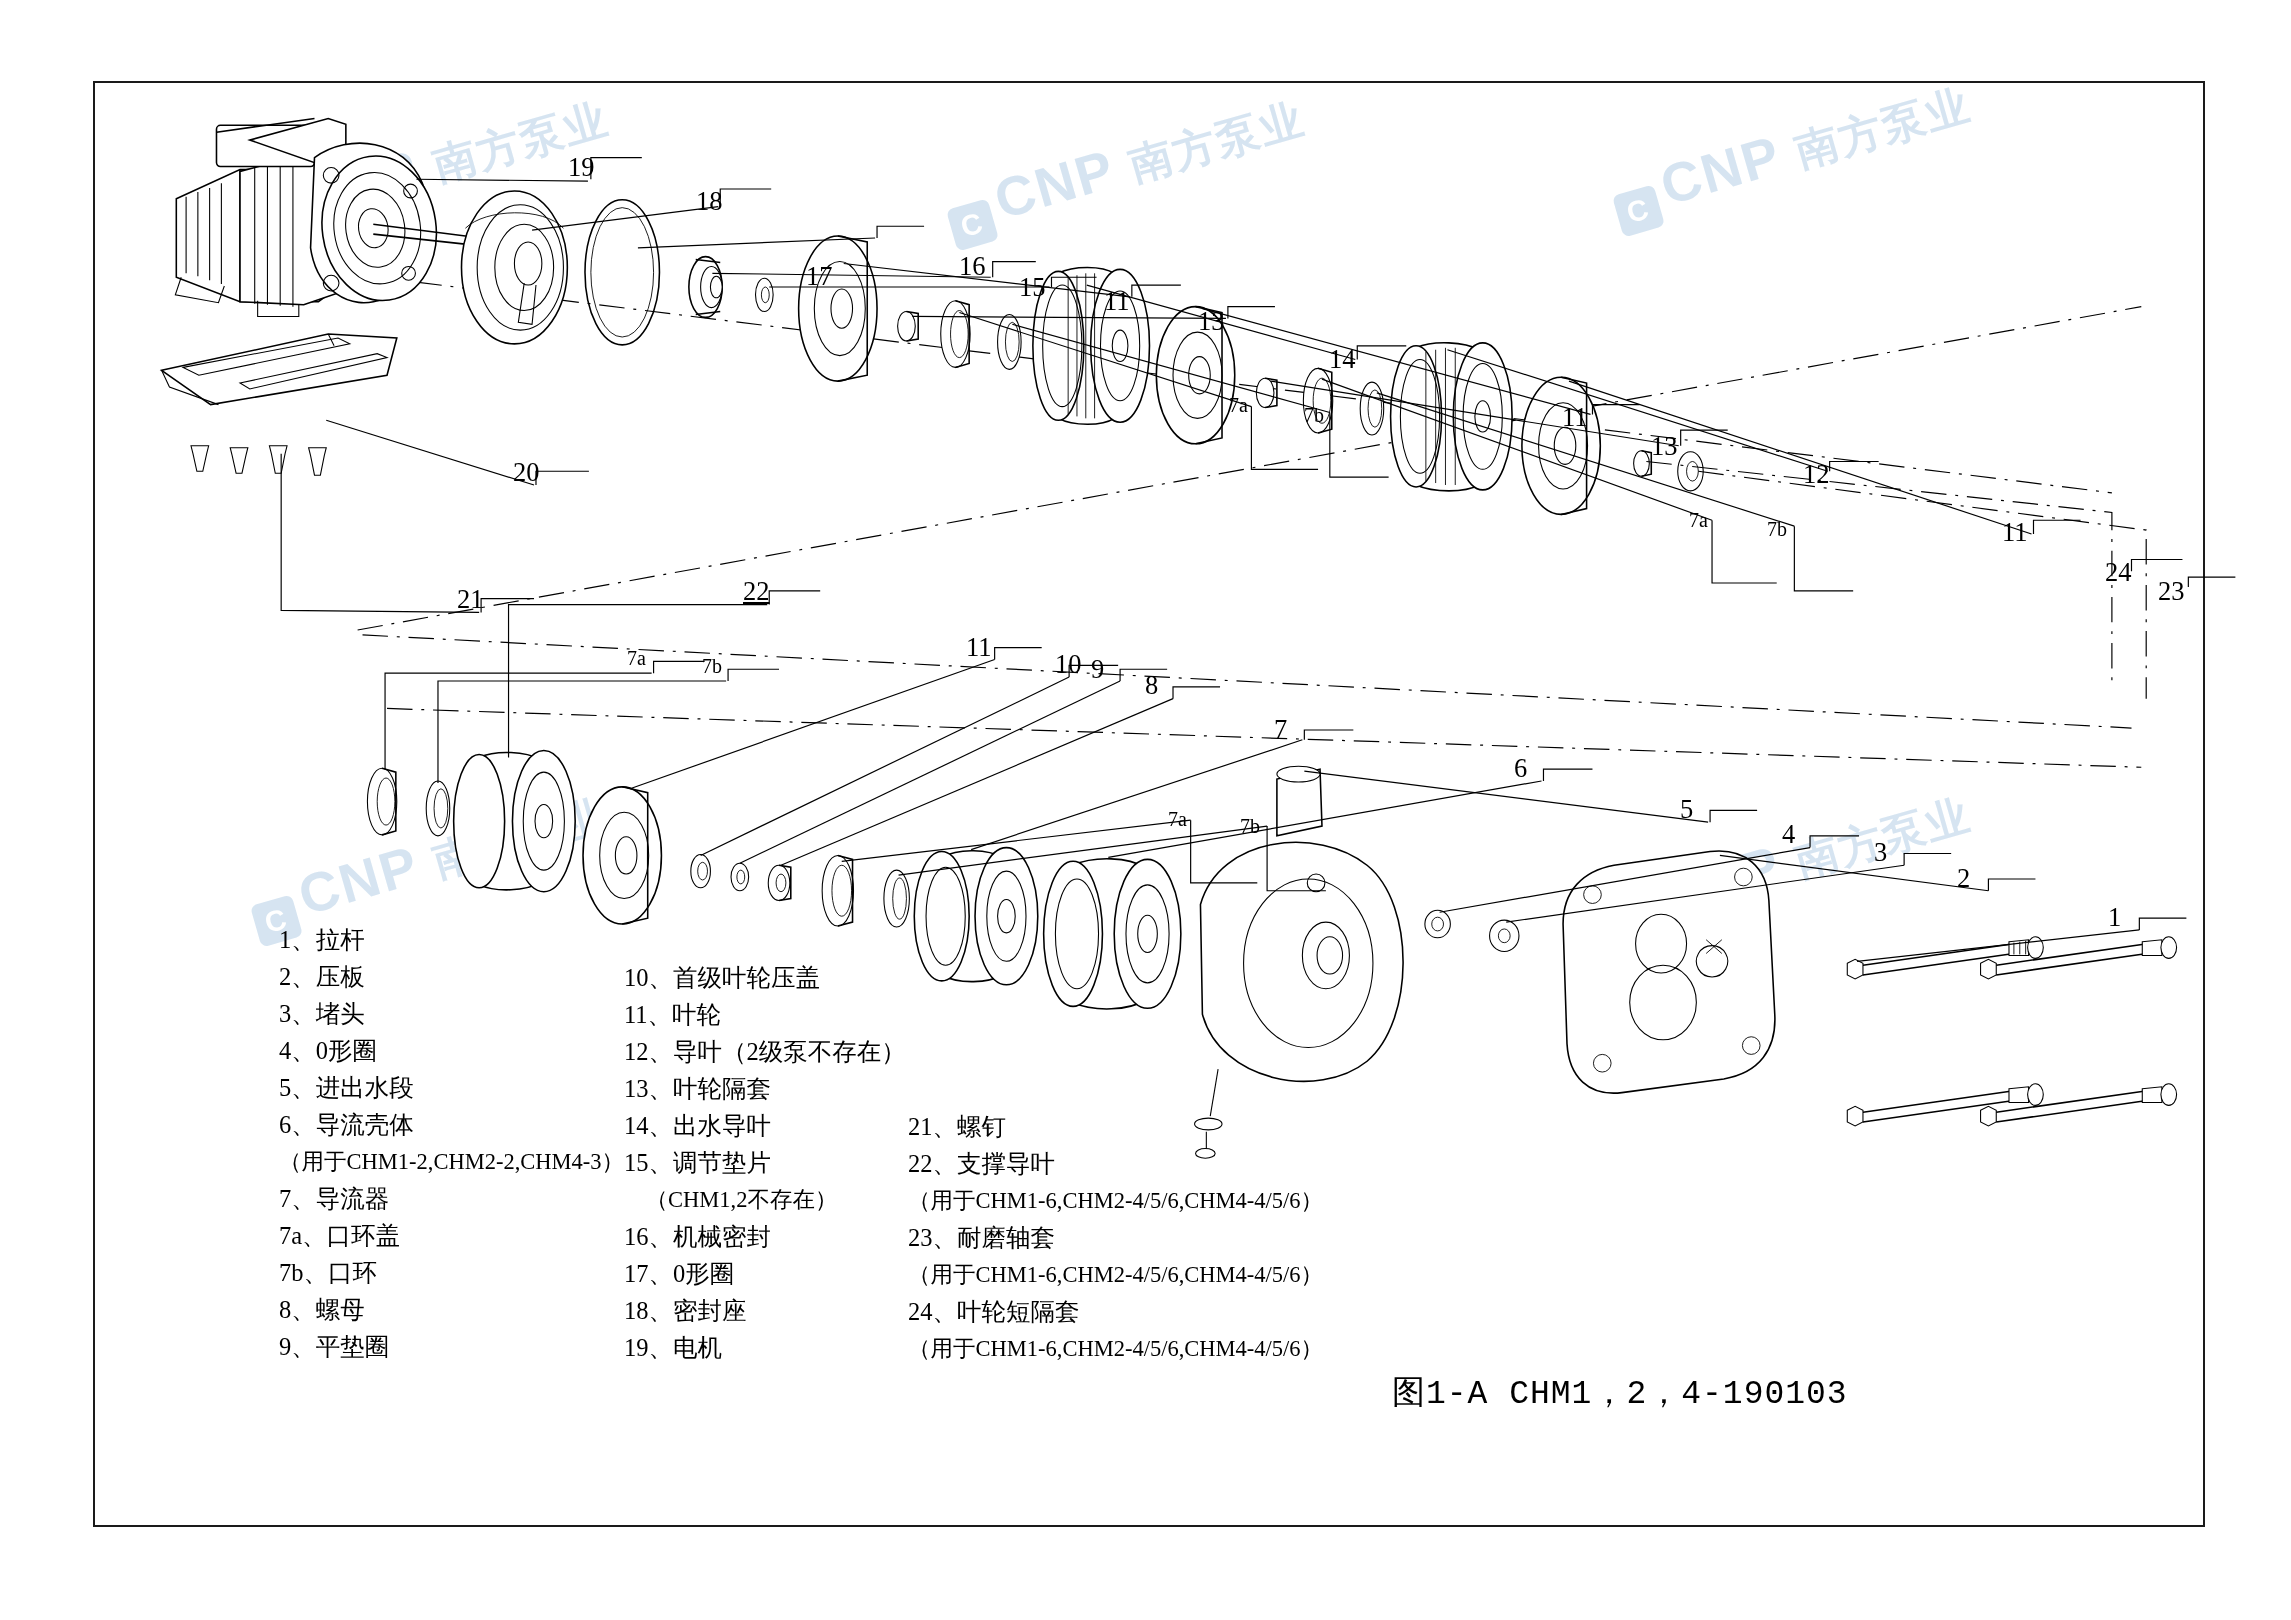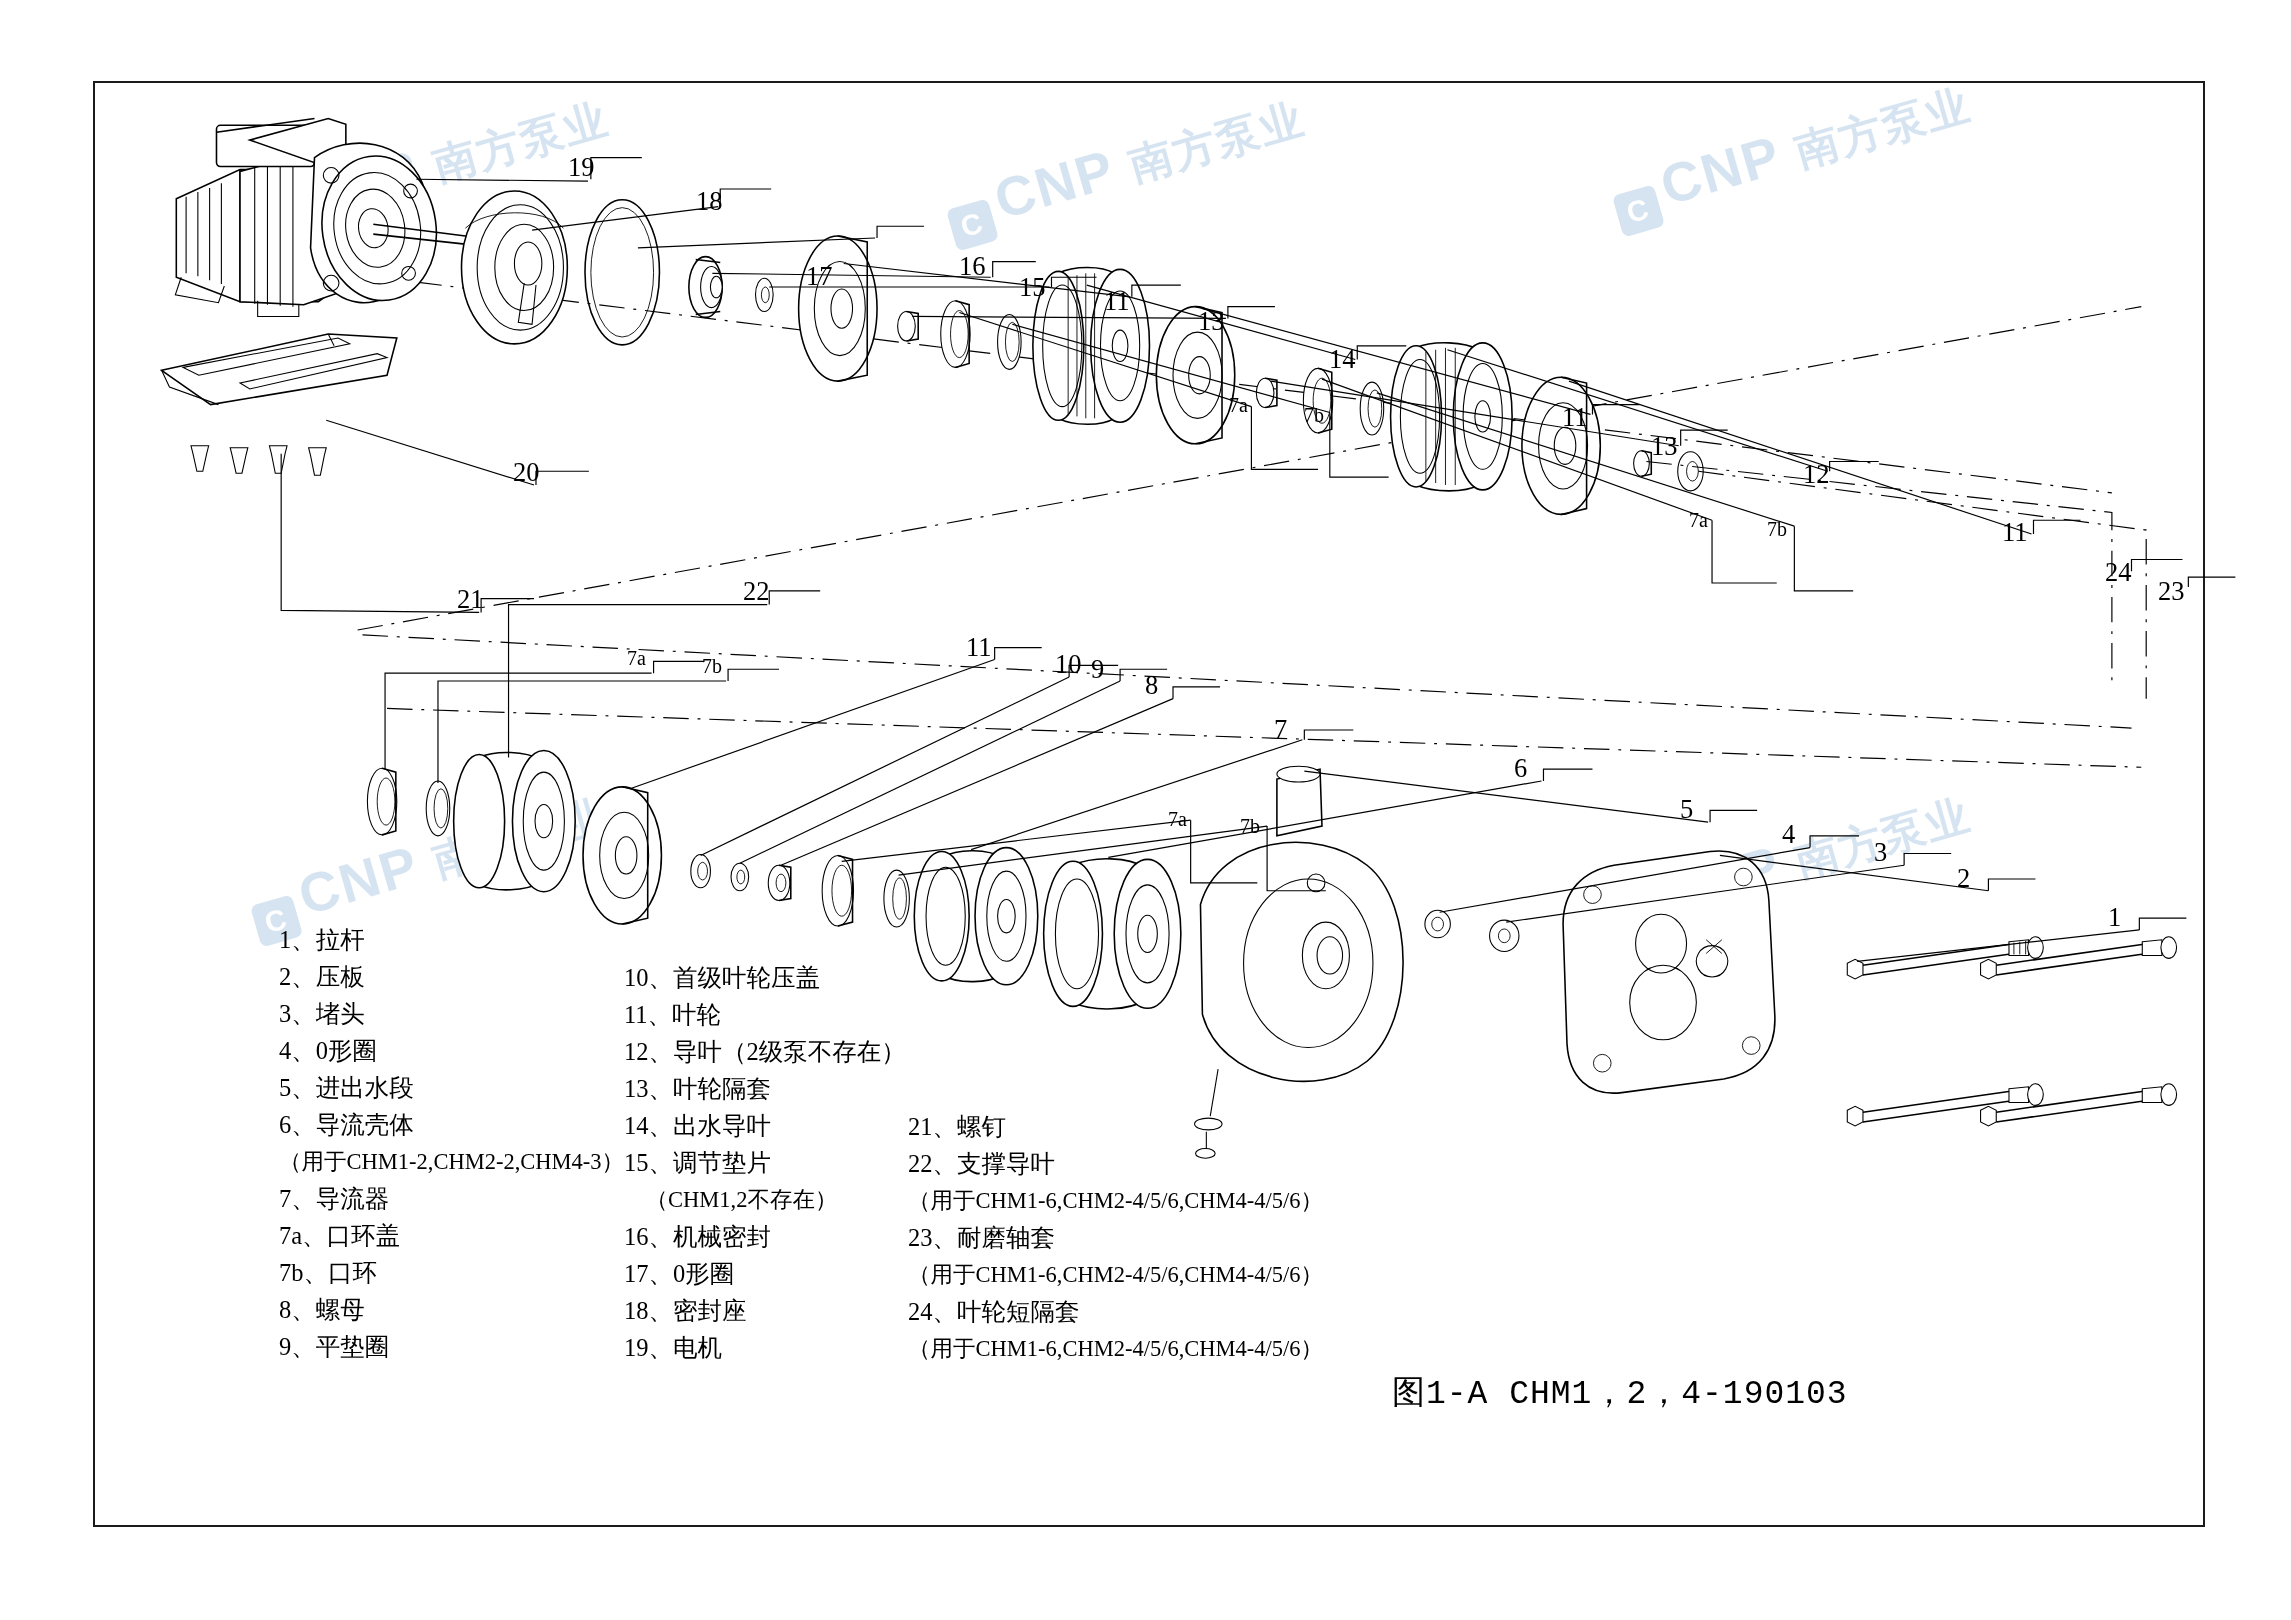--- a/index.html
+++ b/index.html
@@ -526,21 +526,21 @@
   <div class="num" style="left:1562px;top:402px;">11</div>
   <div class="num" style="left:1651px;top:431px;">13</div>
   <div class="num small" style="left:1689px;top:509px;">7a</div>
   <div class="num small" style="left:1767px;top:518px;">7b</div>
   <div class="num" style="left:1803px;top:459px;">12</div>
   <div class="num" style="left:2002px;top:517px;">11</div>
   <div class="num" style="left:2105px;top:557px;">24</div>
   <div class="num" style="left:2158px;top:576px;">23</div>
   <div class="num" style="left:513px;top:457px;">20</div>
   <div class="num" style="left:457px;top:584px;">21</div>
-  <div class="num" style="left:743px;top:576px;">22</div>
+  <div class="num" style="left:743px;top:576px;text-decoration:underline;">22</div>
   <div class="num small" style="left:627px;top:647px;">7a</div>
   <div class="num small" style="left:702px;top:655px;">7b</div>
   <div class="num" style="left:966px;top:632px;">11</div>
   <div class="num" style="left:1043px;top:649px;margin-left:12px;">10</div>
   <div class="num" style="left:1091px;top:654px;">9</div>
   <div class="num" style="left:1145px;top:670px;">8</div>
   <div class="num small" style="left:1168px;top:808px;">7a</div>
   <div class="num small" style="left:1240px;top:815px;">7b</div>
   <div class="num" style="left:1274px;top:714px;">7</div>
   <div class="num" style="left:1514px;top:753px;">6</div>

